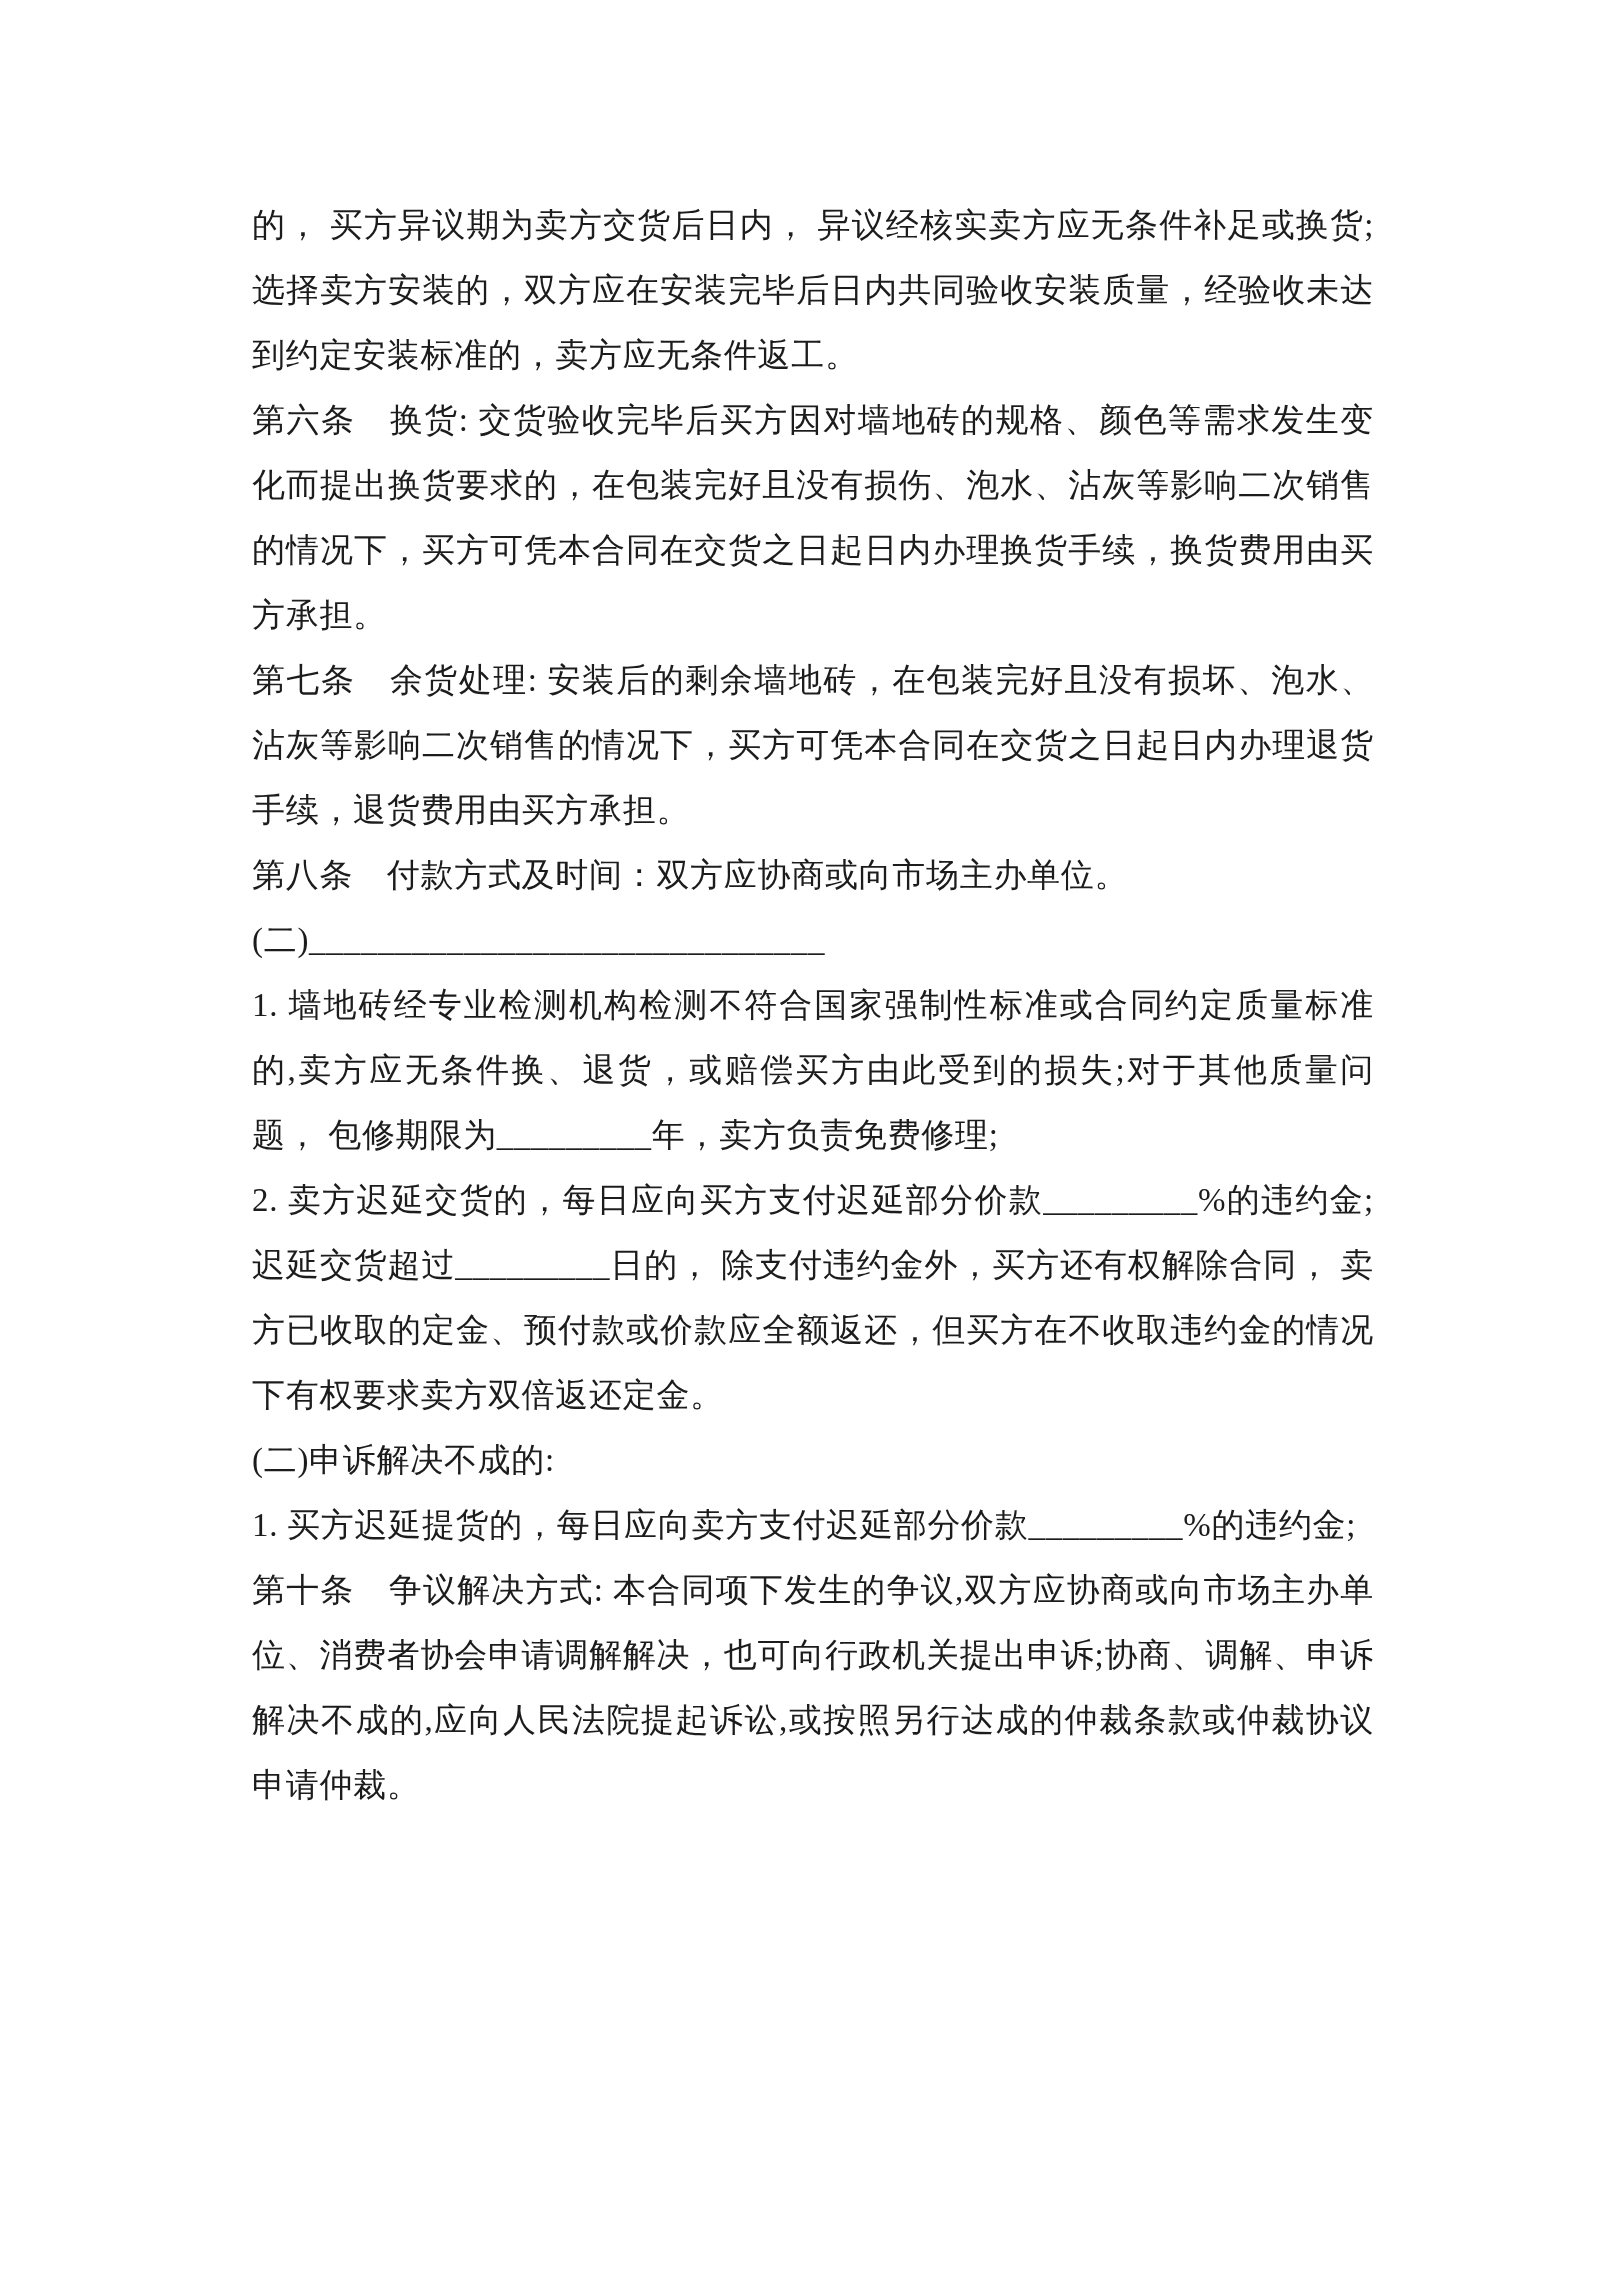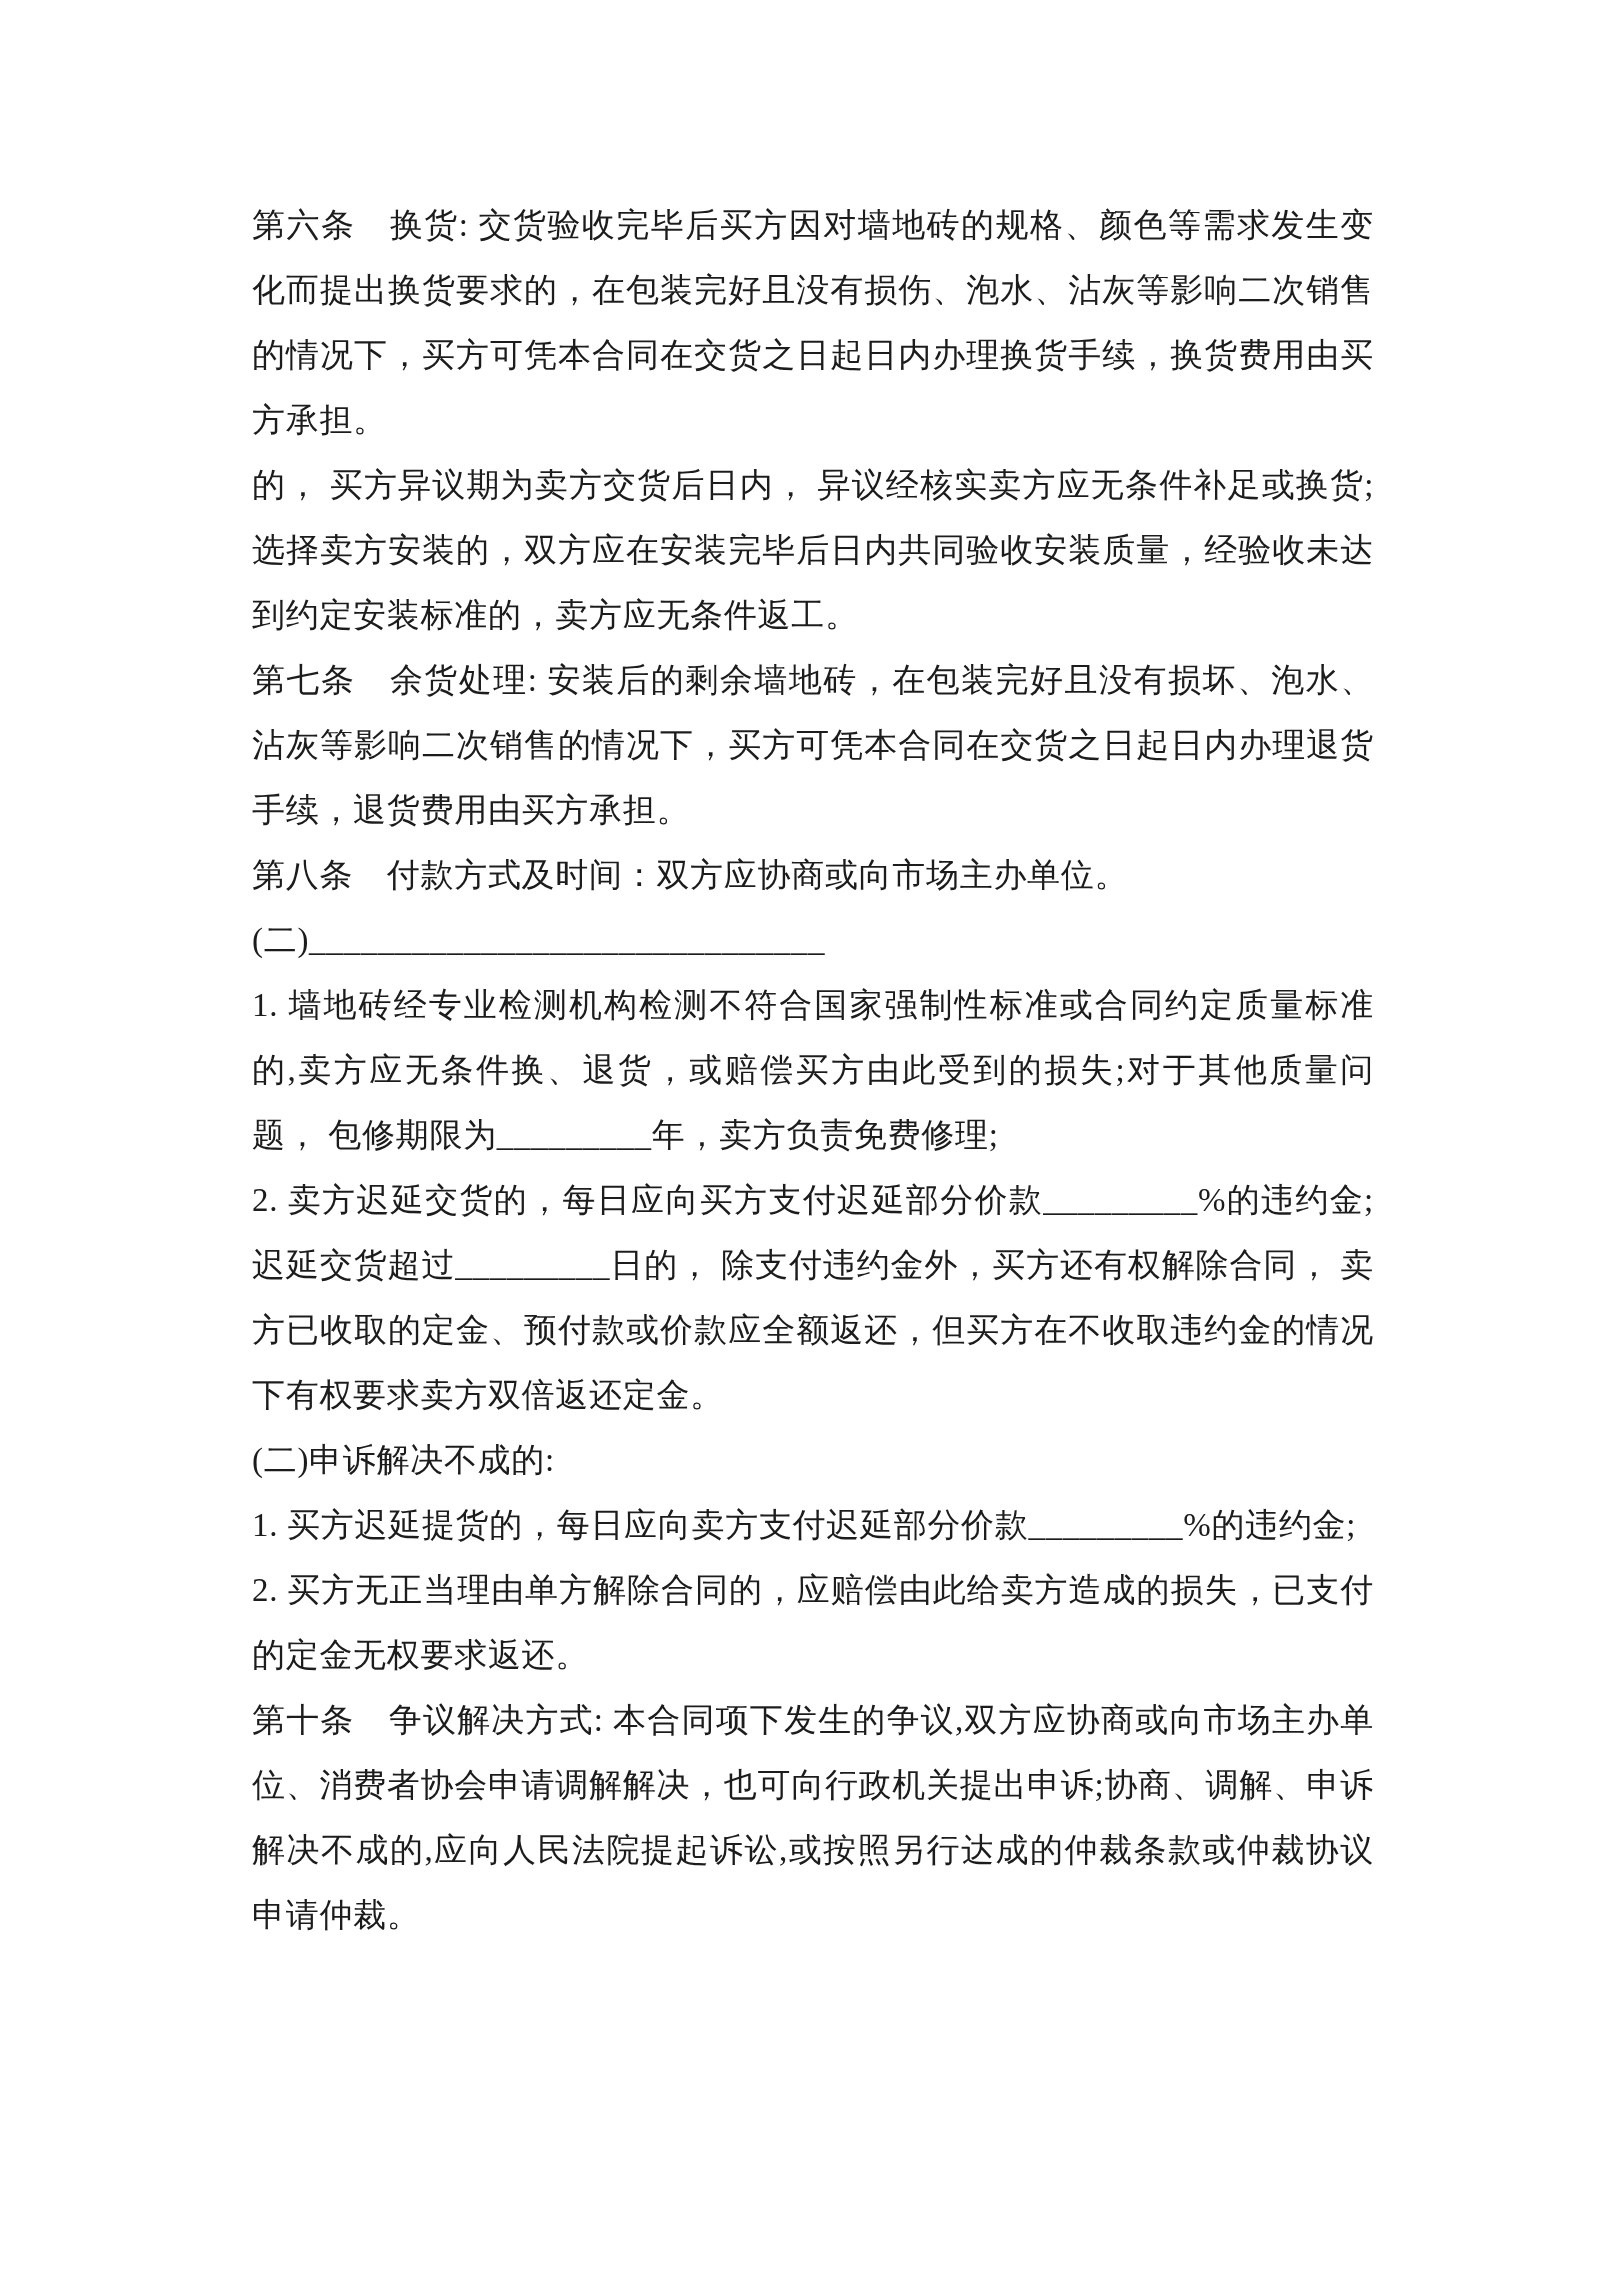--- a/index.html
+++ b/index.html
@@ -37,26 +37,25 @@
     text-justify: inter-ideograph;
     letter-spacing: 0.7px;
     word-break: break-all;
   }
 </style>
 </head>
 <body>
 
 <div class="page">
   <div class="content">
+    <p class="para">的， 买方异议期为卖方交货后日内， 异议经核实卖方应无条件补足或换货;选择卖方安装的，双方应在安装完毕后日内共同验收安装质量，经验收未达到约定安装标准的，卖方应无条件返工。</p>
     <p class="para">第六条　换货: 交货验收完毕后买方因对墙地砖的规格、颜色等需求发生变化而提出换货要求的，在包装完好且没有损伤、泡水、沾灰等影响二次销售的情况下，买方可凭本合同在交货之日起日内办理换货手续，换货费用由买方承担。</p>
-    <p class="para">的， 买方异议期为卖方交货后日内， 异议经核实卖方应无条件补足或换货;选择卖方安装的，双方应在安装完毕后日内共同验收安装质量，经验收未达到约定安装标准的，卖方应无条件返工。</p>
     <p class="para">第七条　余货处理: 安装后的剩余墙地砖，在包装完好且没有损坏、泡水、沾灰等影响二次销售的情况下，买方可凭本合同在交货之日起日内办理退货手续，退货费用由买方承担。</p>
     <p class="para">第八条　付款方式及时间：双方应协商或向市场主办单位。</p>
     <p class="para">(二)______________________________</p>
     <p class="para">1. 墙地砖经专业检测机构检测不符合国家强制性标准或合同约定质量标准的,卖方应无条件换、退货，或赔偿买方由此受到的损失;对于其他质量问题， 包修期限为_________年，卖方负责免费修理;</p>
     <p class="para">2. 卖方迟延交货的，每日应向买方支付迟延部分价款_________%的违约金;迟延交货超过_________日的， 除支付违约金外，买方还有权解除合同， 卖方已收取的定金、预付款或价款应全额返还，但买方在不收取违约金的情况下有权要求卖方双倍返还定金。</p>
     <p class="para">(二)申诉解决不成的:</p>
     <p class="para">1. 买方迟延提货的，每日应向卖方支付迟延部分价款_________%的违约金;</p>
-    <p class="para">2. 买方无正当理由单方解除合同的，应赔偿由此给卖方造成的损失，已支付的定金无权要求返还。</p>
     <p class="para">第十条　争议解决方式: 本合同项下发生的争议,双方应协商或向市场主办单位、消费者协会申请调解解决，也可向行政机关提出申诉;协商、调解、申诉解决不成的,应向人民法院提起诉讼,或按照另行达成的仲裁条款或仲裁协议申请仲裁。</p>
   </div>
 </div>
 
 
 </body></html>

